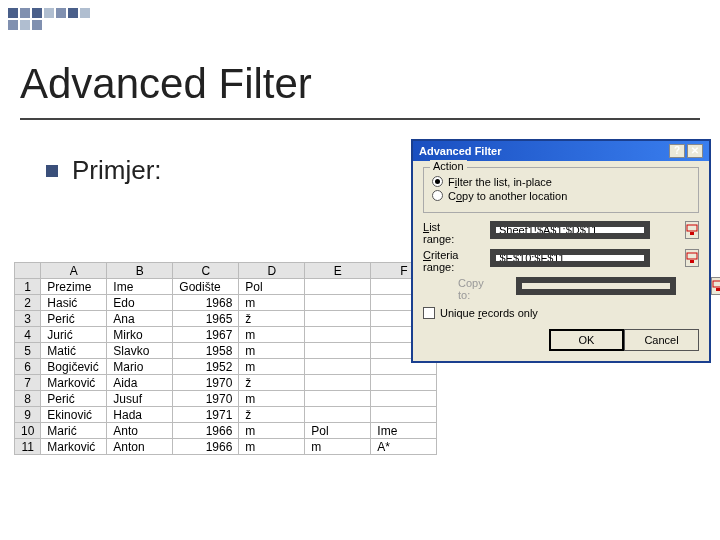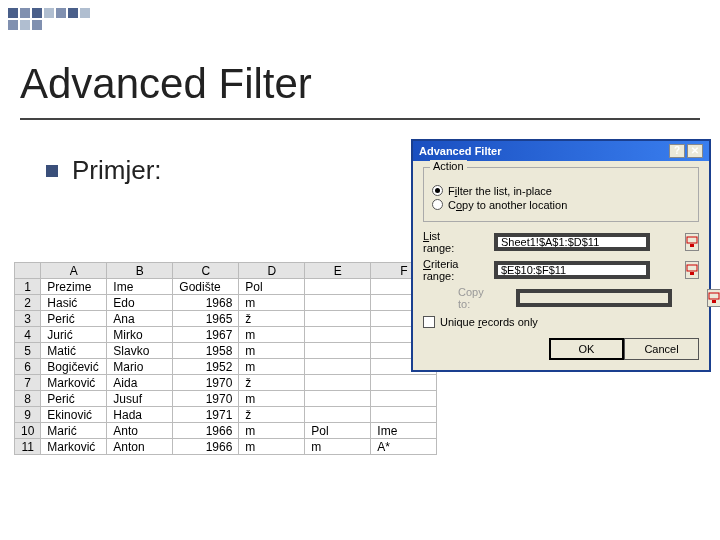--- a/index.html
+++ b/index.html
@@ -18,30 +18,30 @@
 .sheet th { background: #e4e4e4; text-align: center; font-weight: normal; }
 .sheet .rowh { background: #e4e4e4; text-align: center; width: 22px; }
 .sheet .colh { width: 66px; }
 .sheet td.num { text-align: right; }
 
 .dialog { position: absolute; top: 139px; left: 411px; width: 300px; border: 2px solid #1a3f8f; background: #ece9d8; font-family: Tahoma, sans-serif; font-size: 11px; }
 .dlg-title { background: linear-gradient(to right, #1a4fc0, #3a7ff0); color: #fff; padding: 3px 6px; font-weight: bold; display: flex; align-items: center; justify-content: space-between; }
 .dlg-actions { display: flex; gap: 2px; }
 .dlg-btn { width: 16px; height: 14px; background: #ece9d8; border: 1px solid #888; font-size: 10px; text-align: center; line-height: 12px; cursor: default; }
 .dlg-body { padding: 6px 10px 10px 10px; }
-.fieldset { border: 1px solid #aaa; padding: 15px 8px 8px 8px; margin-bottom: 8px; position: relative; }
+.fieldset { border: 1px solid #aaa; padding: 6px 8px 8px 8px; margin-bottom: 8px; position: relative; }
 .legend { position: absolute; top: -8px; left: 6px; background: #ece9d8; padding: 0 3px; }
 .radio-row { display: flex; margin: 2px 0; }
 .radio { width: 11px; height: 11px; border: 1px solid #555; border-radius: 50%; margin-right: 5px; display: flex; align-items: center; justify-content: center; background: #fff; }
 .radio.sel::after { content: ""; width: 5px; height: 5px; background: #000; border-radius: 50%; }
 .u { text-decoration: underline; }
-.form-row { display: flex; align-items: center; margin: 4px 0; gap: 32px; }
+.form-row { display: flex; margin: 4px 0; gap: 32px; }
 .form-label { width: 88px; }
 .form-label.disabled { color: #999; margin-left: 35px; }
-.form-input { flex: 1; height: 18px; border: 4px solid #404040; background: #fff; padding: 0 3px; font-size: 11px; }
+.form-input { flex: 1; height: 18px; border: 6px solid #404040; background: #fff; padding: 0 3px; font-size: 11px; }
 .form-input.disabled { background: #ece9d8; color: #999; }
 .refbtn { width: 18px; height: 18px; margin-left: 3px; border: 1px solid #888; background: #ece9d8; display: flex; align-items: center; justify-content: center; cursor: default; }
 .refbtn svg { width: 12px; height: 12px; }
 .chk-row { display: flex; align-items: center; margin: 6px 0 10px 0; }
 .chk { width: 12px; height: 12px; border: 1px solid #555; background: #fff; margin-right: 5px; }
 .dlg-buttons { display: flex; justify-content: flex-end; gap: 0; }
 .btn { width: 75px; height: 22px; border: 1px solid #555; background: #ece9d8; text-align: center; line-height: 20px; cursor: default; }
 .btn.default { border: 2px solid #000; line-height: 18px; }
 </style>
 </head>

